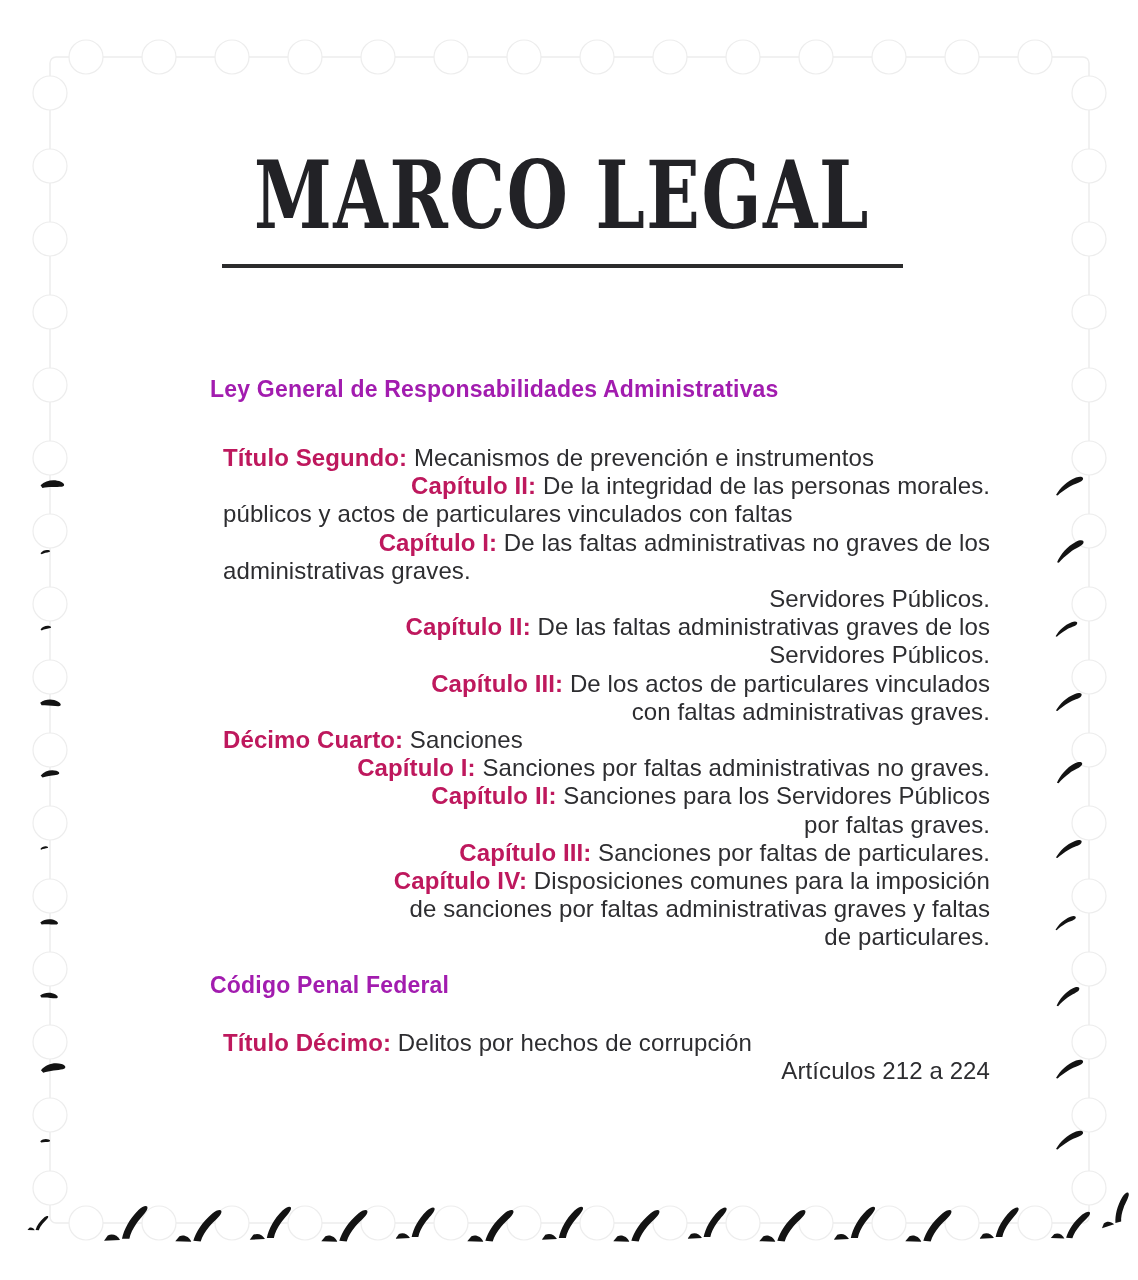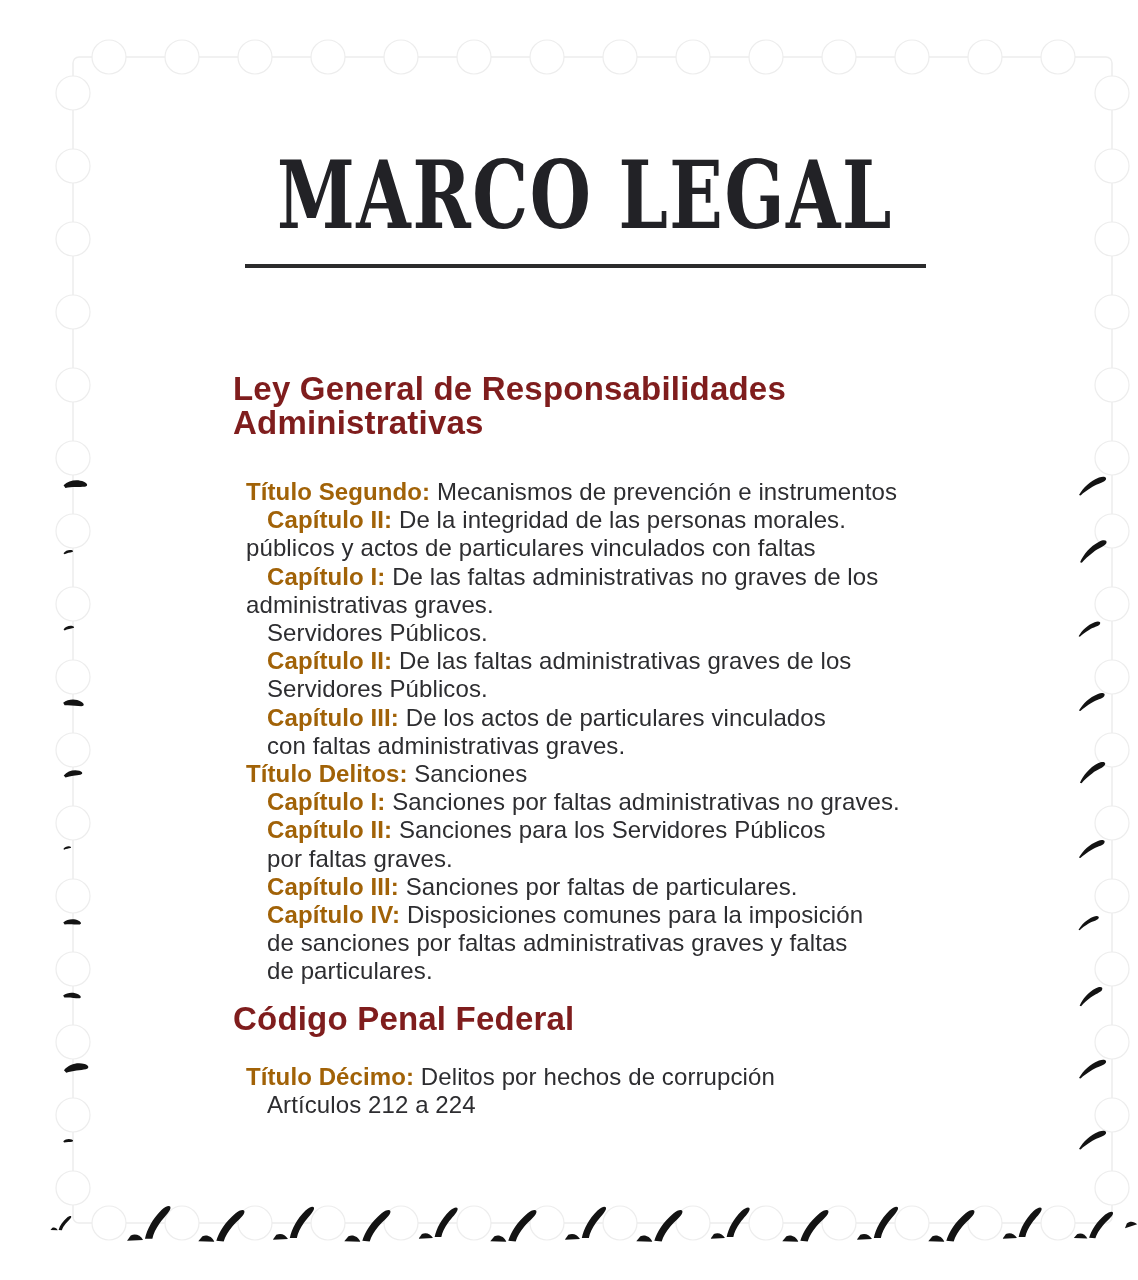--- a/index.html
+++ b/index.html
@@ -3,21 +3,21 @@
 <meta charset="utf-8">
 <style>
   html, body { margin: 0; padding: 0; }
   body {
     width: 1138px; height: 1280px;
     background: #ffffff;
     font-family: "Liberation Sans", sans-serif;
     position: relative;
     overflow: hidden;
   }
-  .page { position: absolute; inset: 0; margin-left: 23px; }
+  .page { position: absolute; inset: 0; }
 
   
   .stamp-border { position: absolute; left: 0; top: 0; }
 
   
   .title {
     position: absolute;
     top: 148px; left: -8px; width: 1140px;
     margin: 0;
     text-align: center;
@@ -41,32 +41,32 @@
 
   .content {
     position: absolute;
     left: 210px; top: 372px; width: 780px;
     color: #2d2d30;
     font-size: 24px;
     line-height: 28.2px;
     letter-spacing: 0.1px;
   }
   .content h2 {
-    font-size: 33px;
+    font-size: 23px;
     line-height: 34px;
     font-weight: 700;
-    color: #7f1d1d;
+    color: #a21caf;
     margin: 16px 0 27px 0;
     letter-spacing: 0.2px;
   }
   .content h2:first-child { margin: 0 0 38px 0; }
   .line { white-space: nowrap; }
   .line.l1 { padding-left: 13px; }
-  .line.l2 { padding-left: 34px; }
-  .line b { font-weight: 700; color: #a16207; }
+  .line.l2 { padding-left: 34px; text-align: right; }
+  .line b { font-weight: 700; color: #be185d; }
 
   .ink { position: absolute; color: #131313; pointer-events: none; }
   .ink svg { display: block; overflow: visible; }
 </style>
 </head>
 <body>
 
 <div class="page">
 
   <svg class="stamp-border" id="stampSvg" width="1138" height="1280">
@@ -143,21 +143,21 @@
         <div class="line l1"><b>Título Segundo:</b><span> Mecanismos de prevención e instrumentos</span></div>
         <div class="line l2"><b>Capítulo II:</b><span> De la integridad de las personas morales.</span></div>
         <div class="line l1"><span>públicos y actos de particulares vinculados con faltas</span></div>
         <div class="line l2"><b>Capítulo I:</b><span> De las faltas administrativas no graves de los</span></div>
         <div class="line l1"><span>administrativas graves.</span></div>
         <div class="line l2"><span>Servidores Públicos.</span></div>
         <div class="line l2"><b>Capítulo II:</b><span> De las faltas administrativas graves de los</span></div>
         <div class="line l2"><span>Servidores Públicos.</span></div>
         <div class="line l2"><b>Capítulo III:</b><span> De los actos de particulares vinculados</span></div>
         <div class="line l2"><span>con faltas administrativas graves.</span></div>
-        <div class="line l1"><b>Título Delitos:</b><span> Sanciones</span></div>
+        <div class="line l1"><b>Décimo Cuarto:</b><span> Sanciones</span></div>
         <div class="line l2"><b>Capítulo I:</b><span> Sanciones por faltas administrativas no graves.</span></div>
         <div class="line l2"><b>Capítulo II:</b><span> Sanciones para los Servidores Públicos</span></div>
         <div class="line l2"><span>por faltas graves.</span></div>
         <div class="line l2"><b>Capítulo III:</b><span> Sanciones por faltas de particulares.</span></div>
         <div class="line l2"><b>Capítulo IV:</b><span> Disposiciones comunes para la imposición</span></div>
         <div class="line l2"><span>de sanciones por faltas administrativas graves y faltas</span></div>
         <div class="line l2"><span>de particulares.</span></div>
       </div>
       <h2>Código Penal Federal</h2>
       <div>

